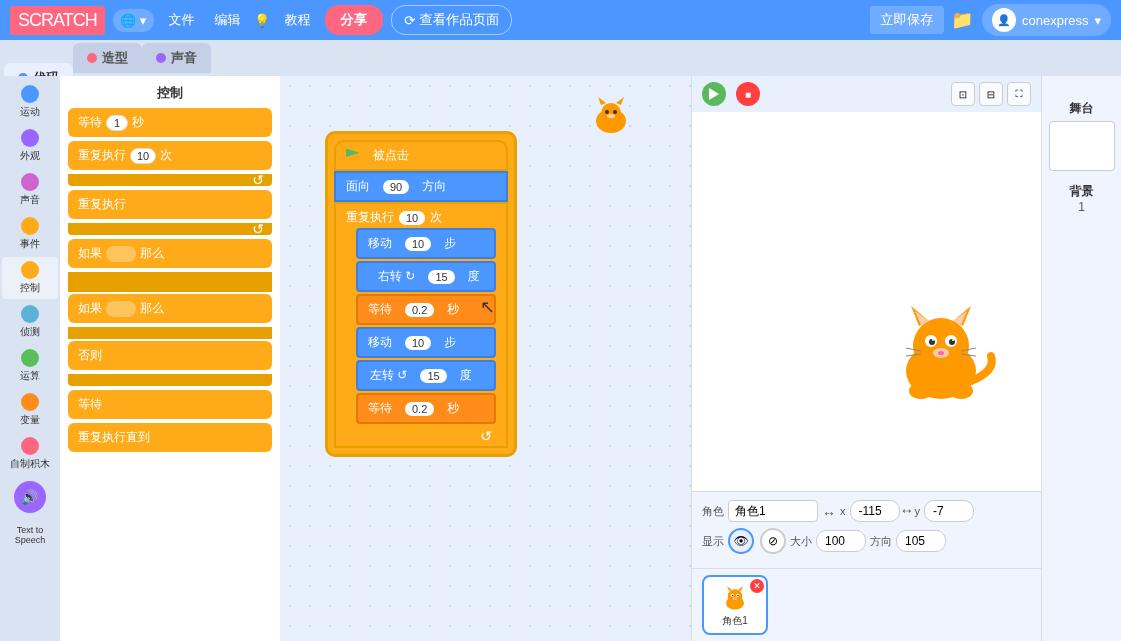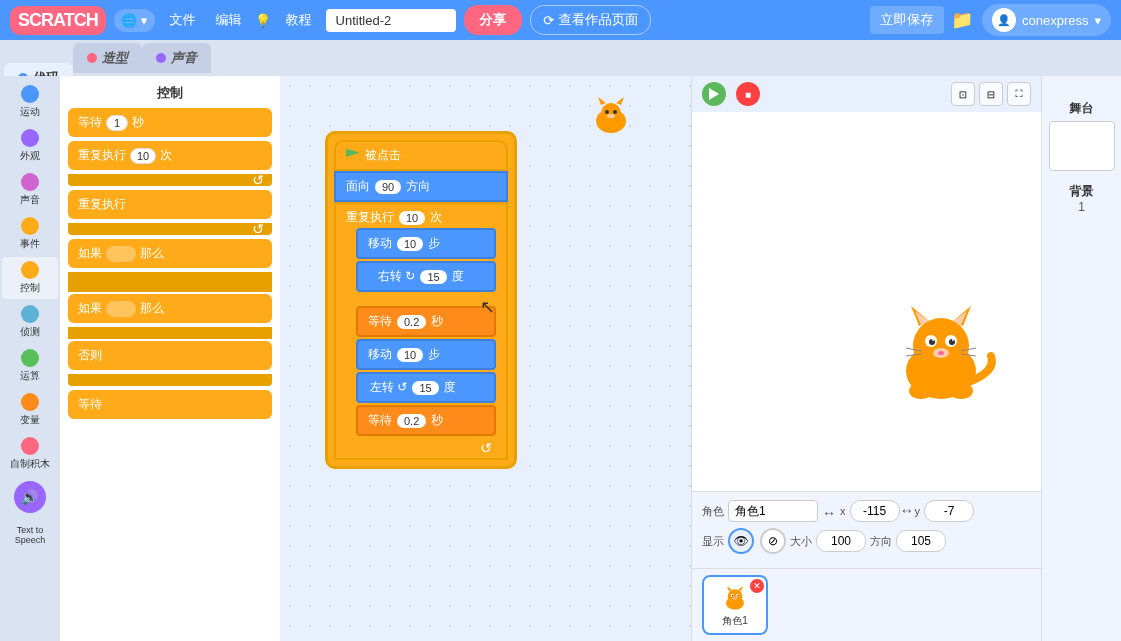--- a/index.html
+++ b/index.html
@@ -9,23 +9,23 @@
     .top-nav {
       background: #4c97ff;
       height: 40px;
       display: flex;
       align-items: center;
       padding: 0 10px;
       gap: 8px;
     }
     .scratch-logo {
       background: #ff6680;
-      border-radius: 10px;
+      border-radius: 3px;
       padding: 4px 8px;
-      font-weight: bold;
+      font-weight: normal;
       color: white;
       font-size: 18px;
       letter-spacing: -1px;
     }
     .nav-globe {
       background: rgba(255,255,255,0.2);
       border-radius: 12px;
       padding: 4px 8px;
       color: white;
       display: flex;
@@ -126,21 +126,20 @@
       font-weight: bold;
     }
     .tab.active {
       background: #e8f0ff;
       color: #333;
       margin-top: 40px;
     }
     .tab.inactive {
       background: #c5d0e6;
       color: #555;
-      font-style: italic;
     }
     .tab-dot {
       width: 10px;
       height: 10px;
       border-radius: 50%;
     }
 
     
     .main-layout {
       display: flex;
@@ -231,21 +230,21 @@
       background-image: radial-gradient(circle, #c5d5ee 1px, transparent 1px);
       background-size: 20px 20px;
     }
     .code-block {
       border-radius: 6px;
       padding: 5px 10px;
       color: white;
       font-size: 12px;
       display: flex;
       align-items: center;
-      gap: 5px;
+      gap: 13px;
       margin-bottom: 2px;
       min-width: 140px;
     }
     .cb-yellow { background: #ffab19; border: 2px solid #e6a000; }
     .cb-blue { background: #4c97ff; border: 2px solid #3d80e0; }
     .cb-orange { background: #ff8c1a; border: 2px solid #e07a00; }
     .cb-input {
       background: white;
       border-radius: 10px;
       padding: 1px 7px;
@@ -344,21 +343,21 @@
       font-size: 12px;
       width: 90px;
     }
     .coord-input {
       background: white;
       border: 1px solid #ccc;
       border-radius: 10px;
       padding: 3px 8px;
       font-size: 12px;
       width: 50px;
-      text-align: center;
+      text-align: left;
     }
     .sprite-show-btns {
       display: flex;
       gap: 6px;
       align-items: center;
     }
     .show-btn {
       background: white;
       border: 2px solid #ccc;
       border-radius: 50%;
@@ -490,21 +489,20 @@
 <div class="top-nav">
   <div class="scratch-logo">SCRATCH</div>
   <div class="nav-globe">
     <span>🌐</span>
     <span>▾</span>
   </div>
   <button class="nav-btn">文件</button>
   <button class="nav-btn">编辑</button>
   <span>💡</span>
   <button class="nav-btn">教程</button>
-  <input class="project-name-input" value="Untitled-2" style="">
   <button class="share-btn">分享</button>
   <button class="view-page-btn">
     <span>⟳</span>
     <span>查看作品页面</span>
   </button>
   <div class="nav-spacer"></div>
   <button class="save-btn">立即保存</button>
   <span class="folder-icon">📁</span>
   <div class="user-area">
     <div class="user-avatar">👤</div>
@@ -614,20 +612,23 @@
 
     <div class="block block-orange">
       <span>否则</span>
     </div>
     <div style="height:12px; background:#e6a000; border-radius:0 0 4px 4px; width:100%; margin-bottom:4px;"></div>
 
     <div class="block block-orange">
       <span>等待</span>
     </div>
 
+    <div class="block block-orange">
+      <span>重复执行直到</span>
+    </div>
   </div>
 
   <div class="script-area">
     <div class="script-area-dots"></div>
 
     <div style="position:absolute;top:15px;right:55px;">
       <svg width="50" height="50" viewBox="0 0 50 50">
         <ellipse cx="25" cy="30" rx="15" ry="12" fill="#ff9900"></ellipse>
         <circle cx="25" cy="22" r="10" fill="#ff9900"></circle>
         <polygon points="15,14 12,6 20,12" fill="#ff9900"></polygon>
@@ -657,21 +658,21 @@
           <span class="cb-input">10</span>
           <span>次</span>
         </div>
 
         <div style="margin-left:10px;margin-top:2px;">
           <div class="code-block cb-blue" style="margin-bottom:2px;border-radius:4px;">
             <span>移动</span>
             <span class="cb-input">10</span>
             <span>步</span>
           </div>
-          <div class="code-block cb-blue" style="margin-bottom:14px;border-radius:4px;padding-left:20px;">
+          <div class="code-block cb-blue" style="margin-bottom:2px;border-radius:4px;padding-left:20px;">
             <span>右转 ↻</span>
             <span class="cb-input">15</span>
             <span>度</span>
           </div>
           <div class="code-block cb-orange" style="margin-bottom:2px;border-radius:4px;">
             <span>等待</span>
             <span class="cb-input">0.2</span>
             <span>秒</span>
           </div>
           <div class="code-block cb-blue" style="margin-bottom:2px;border-radius:4px;">

